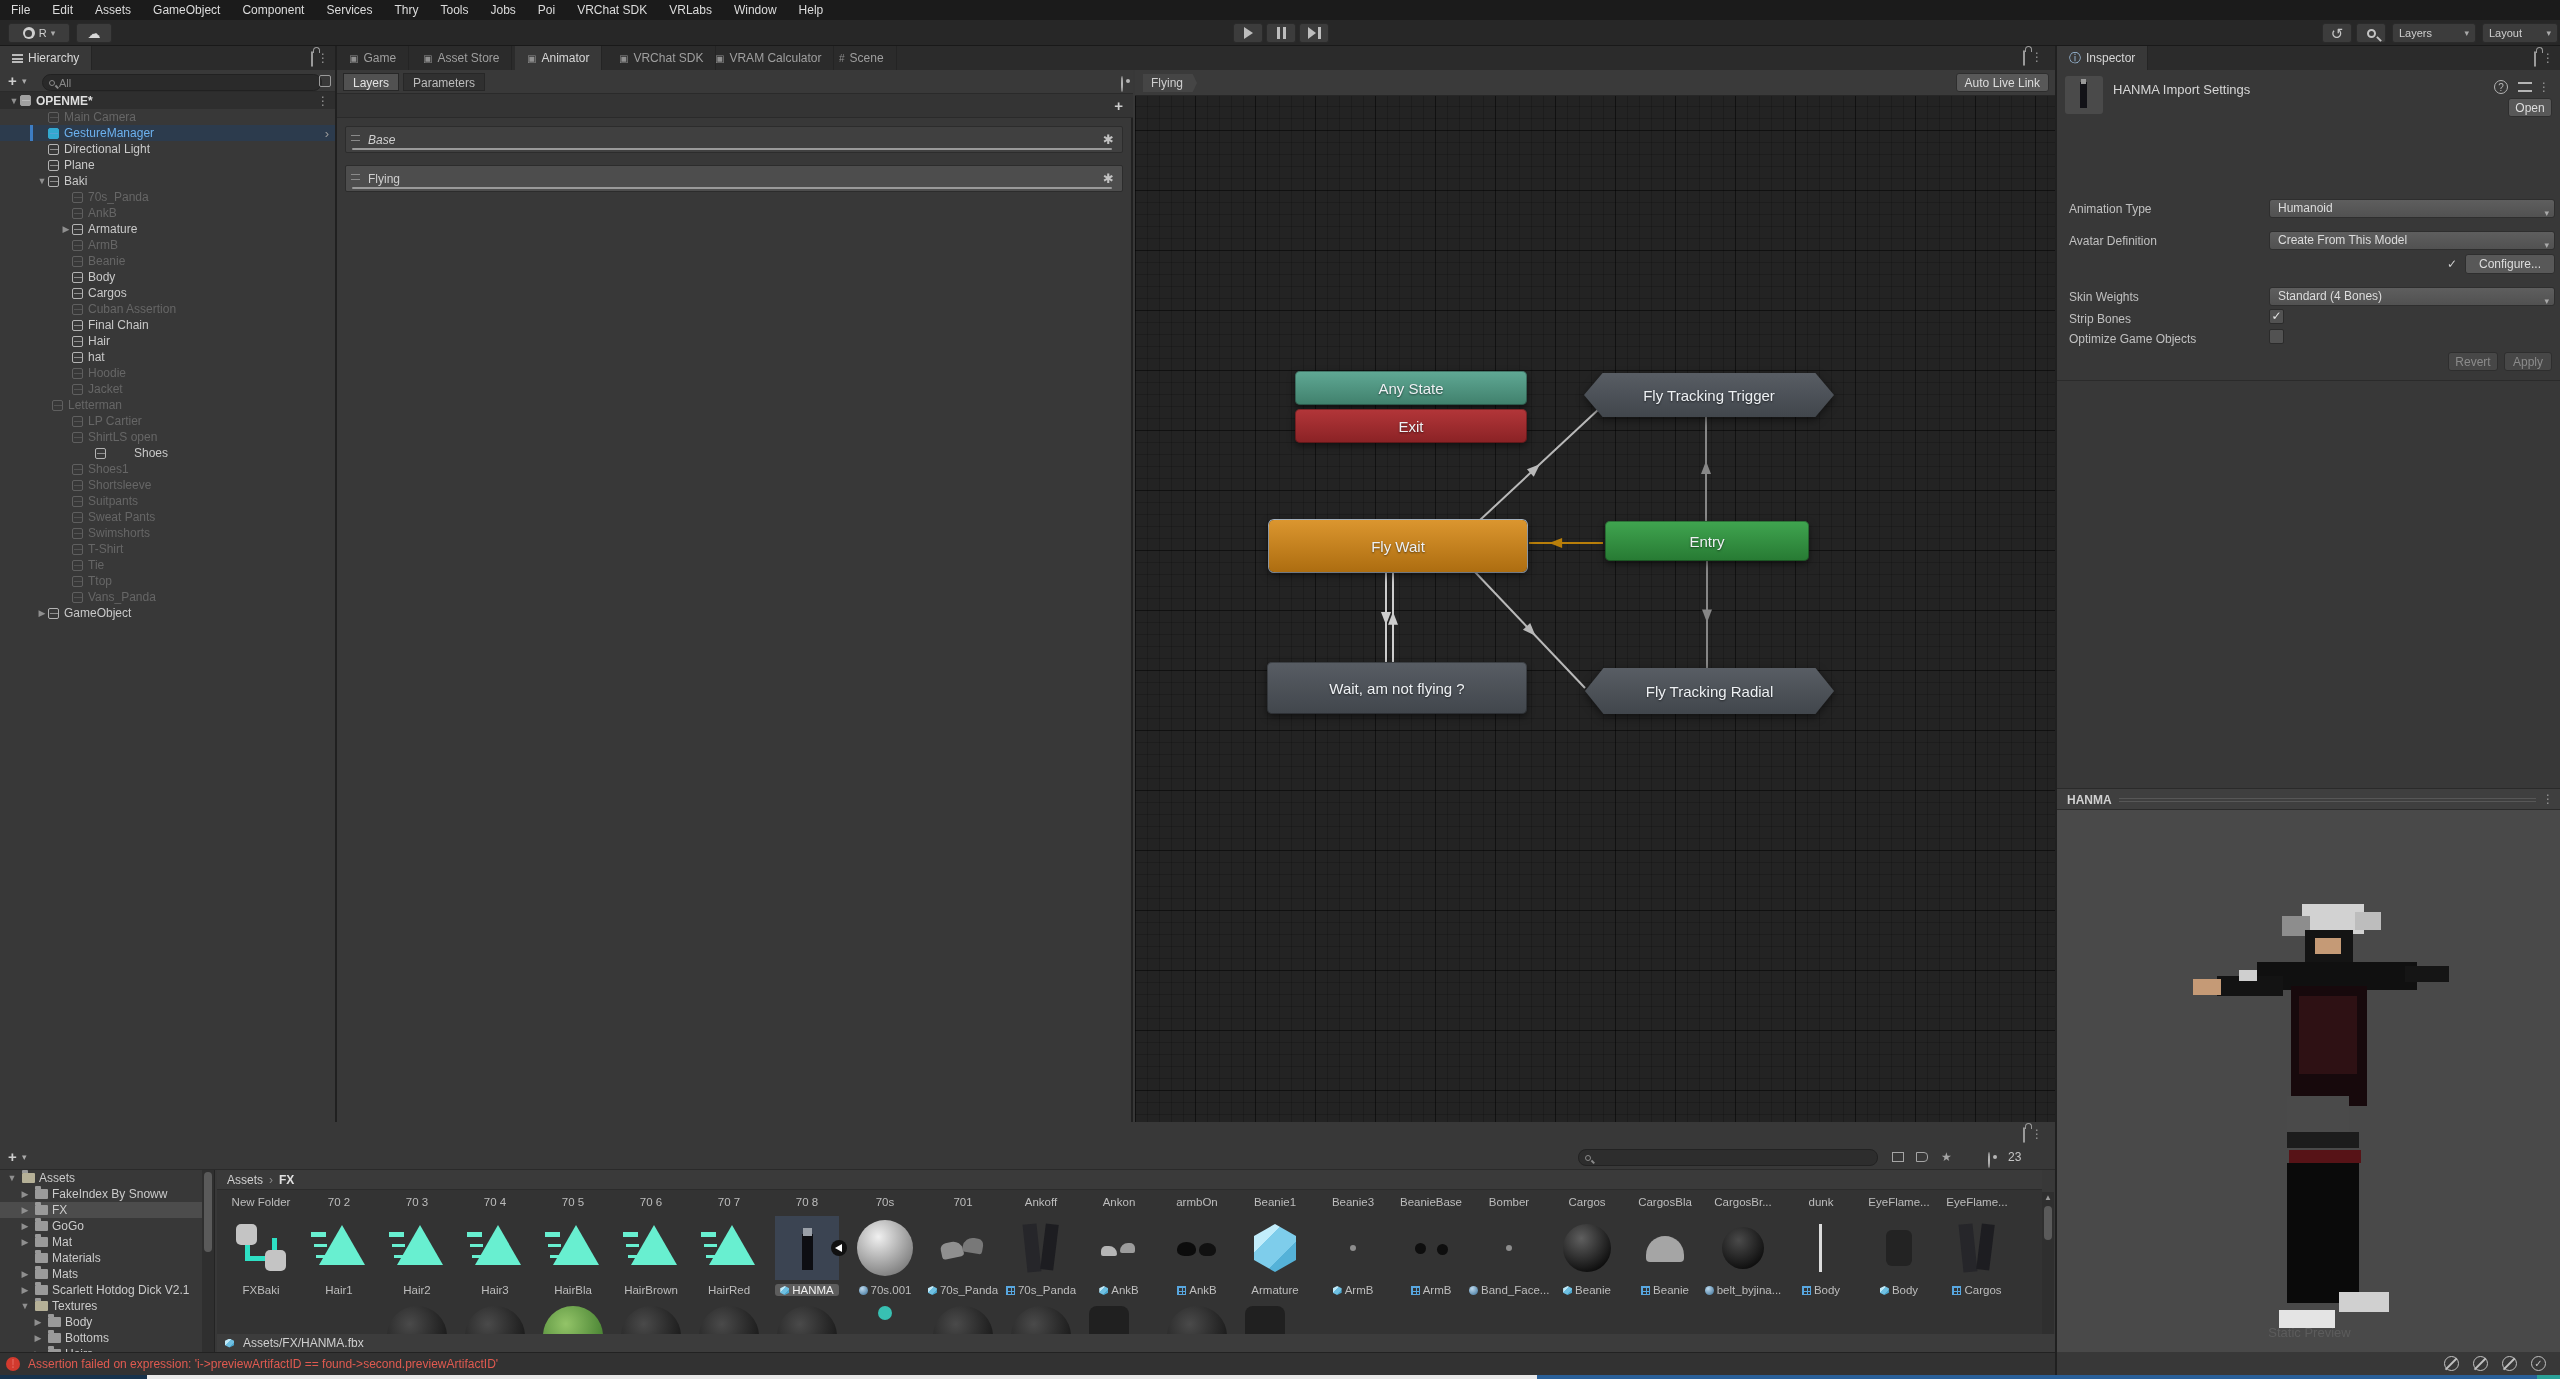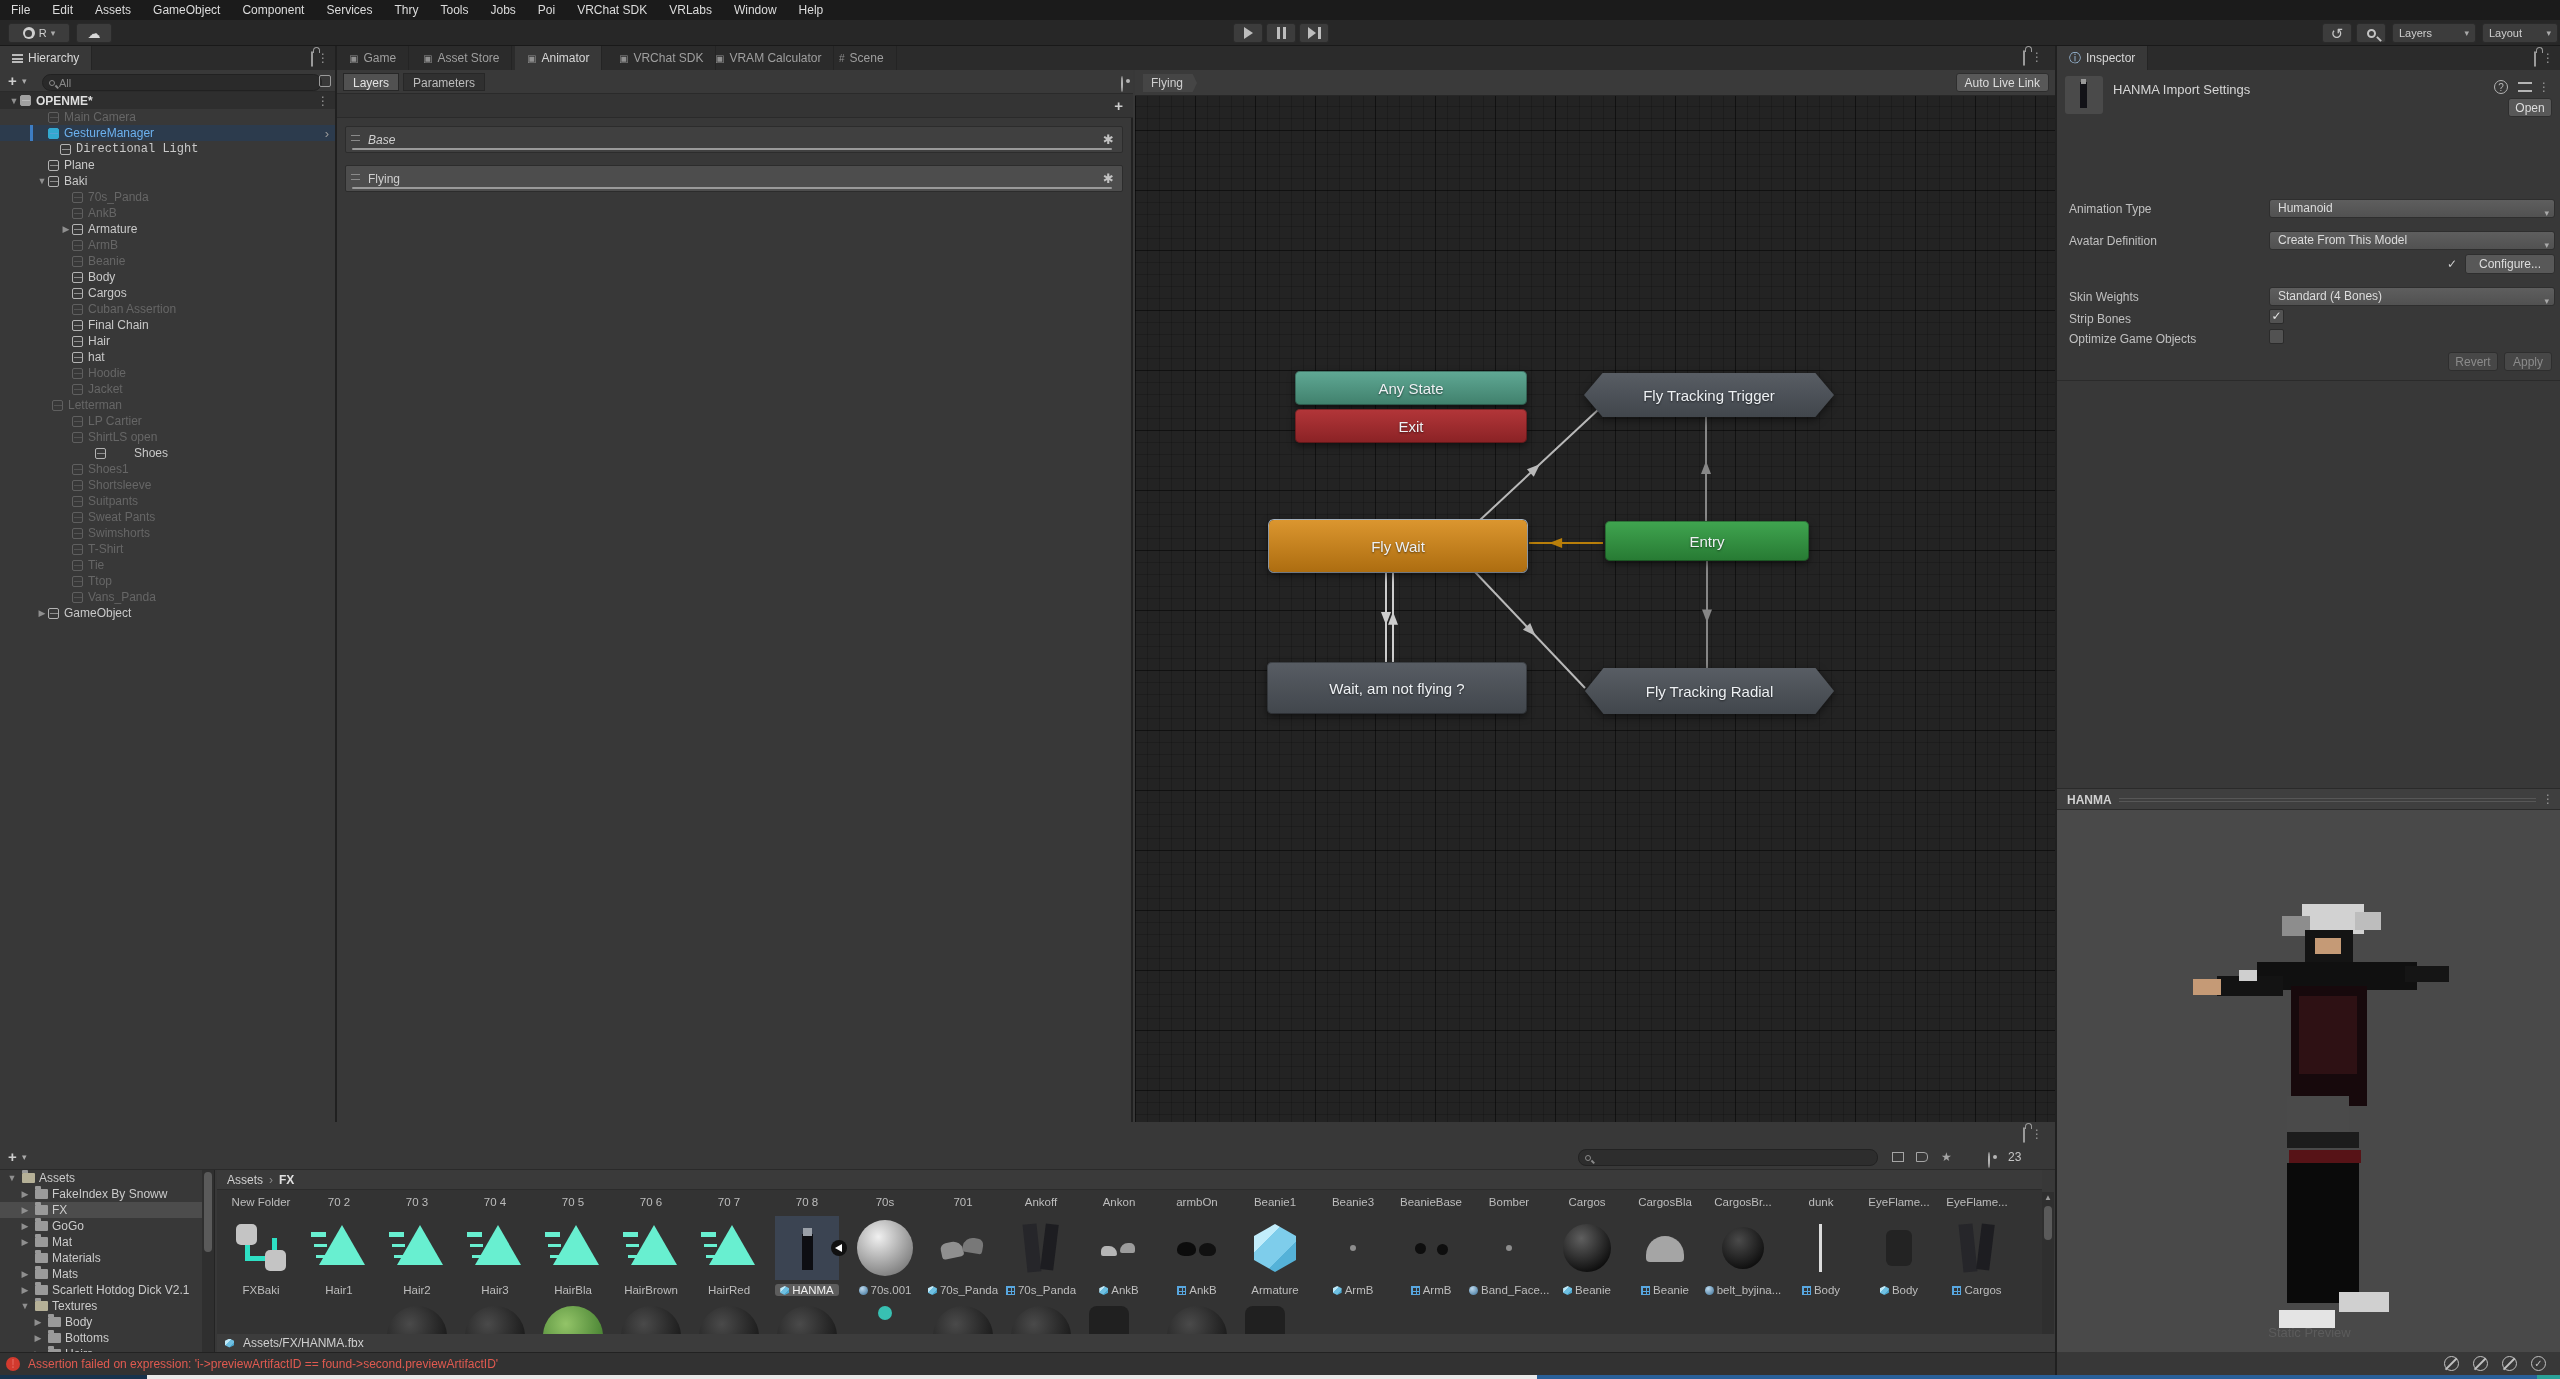--- a/index.html
+++ b/index.html
@@ -256,21 +256,21 @@
         <span class="tri"></span>
         <span class="i-cube"></span>
         <span>Main Camera</span>
       </div>
       <div class="hrow sel" style="top: 16px; padding-left: 36px;">
         <span class="tri"></span>
         <span class="i-cube solid"></span>
         <span>GestureManager</span>
         <span style="position: absolute; right: 8px; color: rgb(154, 154, 154); font-size: 13px;">›</span>
       </div>
-      <div class="hrow" style="top: 32px; padding-left: 48px; font-family: Liberation Mono, monospace;">
+      <div class="hrow" style="top: 32px; padding-left: 36px;">
         <span class="tri"></span>
         <span class="i-cube"></span>
         <span>Directional Light</span>
       </div>
       <div class="hrow" style="top: 48px; padding-left: 36px;">
         <span class="tri"></span>
         <span class="i-cube"></span>
         <span>Plane</span>
       </div>
       <div class="hrow" style="top: 64px; padding-left: 36px;">

